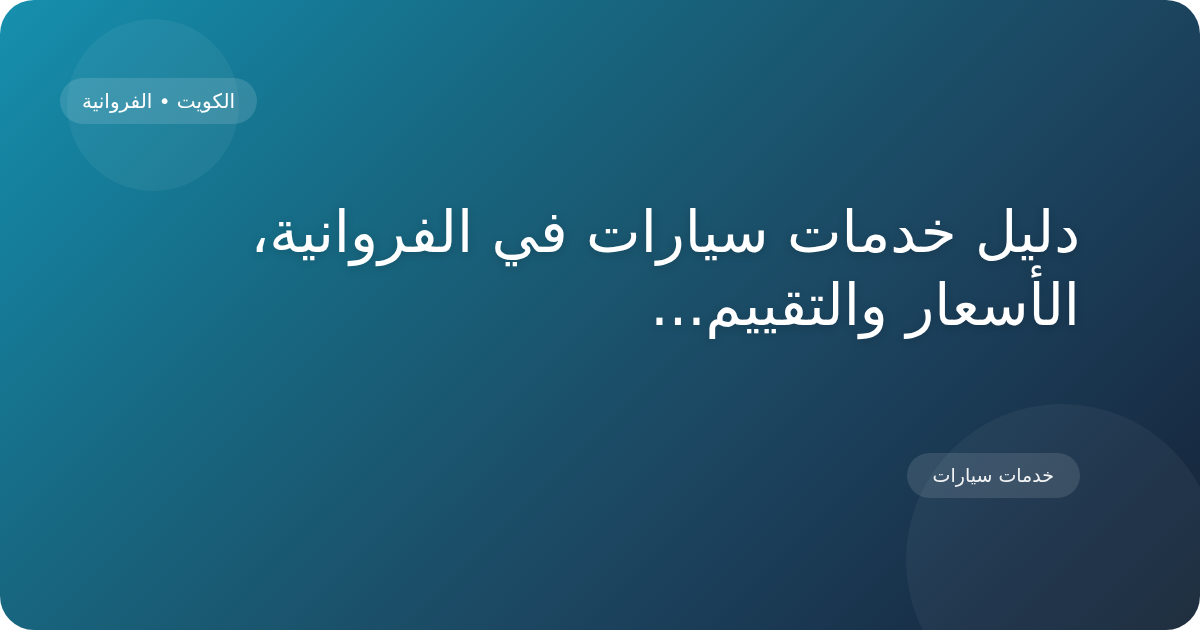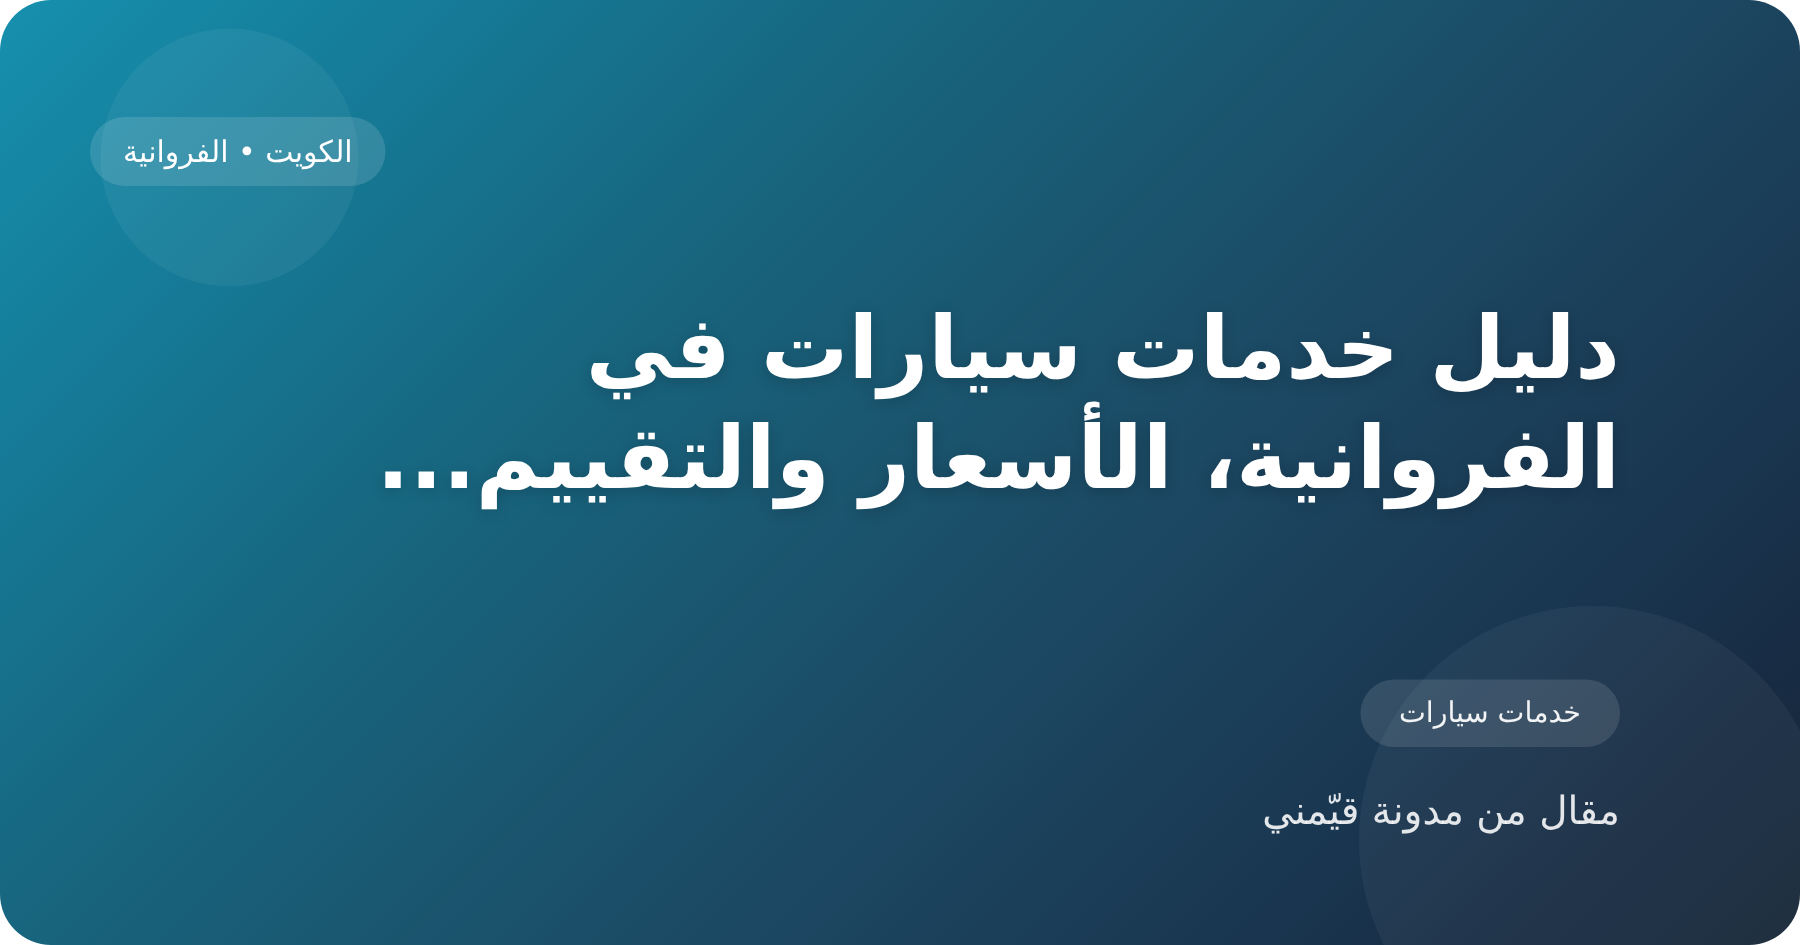--- a/index.html
+++ b/index.html
@@ -80,21 +80,21 @@
 
   
   .headline {
     position: absolute;
     right: 120px;
     left: 120px;
     top: 196px;
     text-align: right;
     color: #ffffff;
     font-size: 58px;
-    font-weight: 700;
+    font-weight: 400;
     line-height: 73px;
     letter-spacing: -0.3px;
     text-shadow: 0 2px 10px rgba(0, 0, 0, 0.18);
     margin: 0;
   }
 
   
   .tag {
     position: absolute;
     right: 120px;
@@ -137,16 +137,15 @@
     <div class="badge">
       <span>الكويت • الفروانية</span>
     </div>
 
     <h1 class="headline">دليل خدمات سيارات في الفروانية، الأسعار والتقييم...</h1>
 
     <div class="tag">
       <span>خدمات سيارات</span>
     </div>
 
-    <div class="footer-note">مقال من مدونة قيّمني</div>
 
   </div>
 </div>
 
 </body></html>

